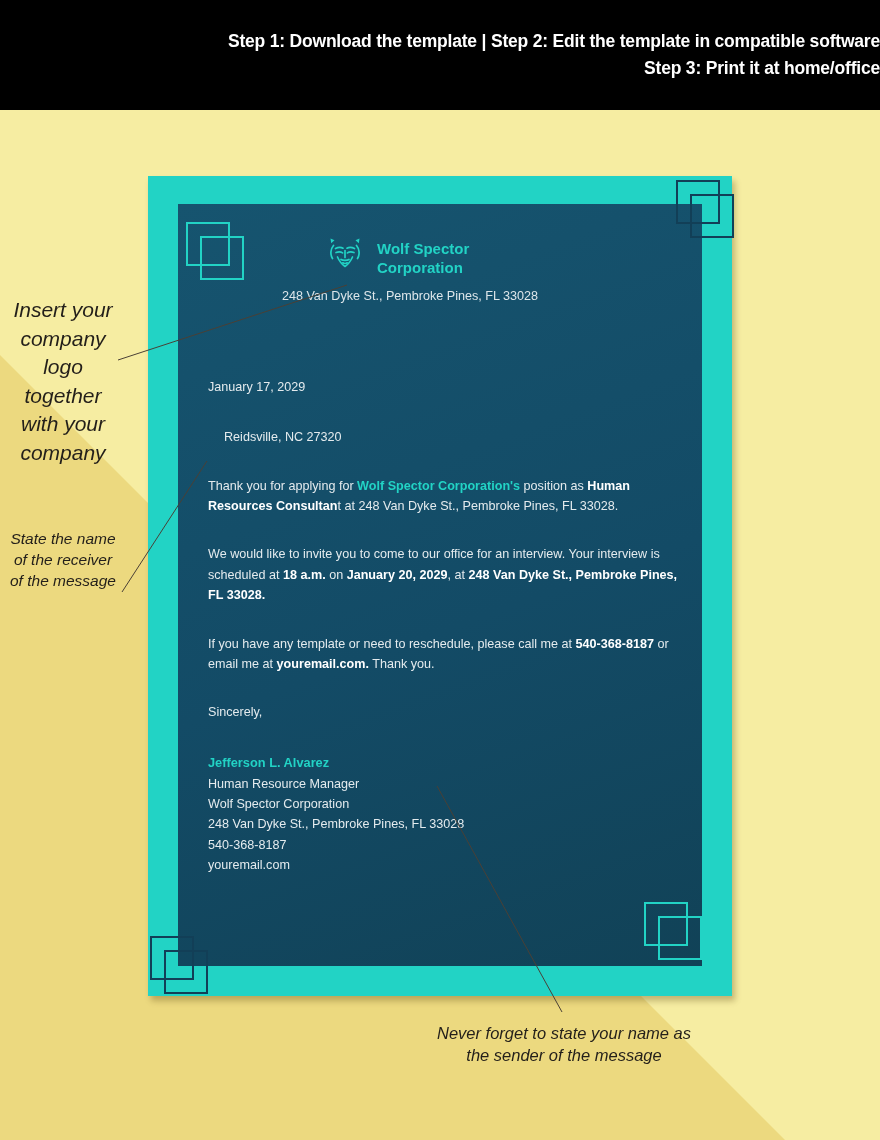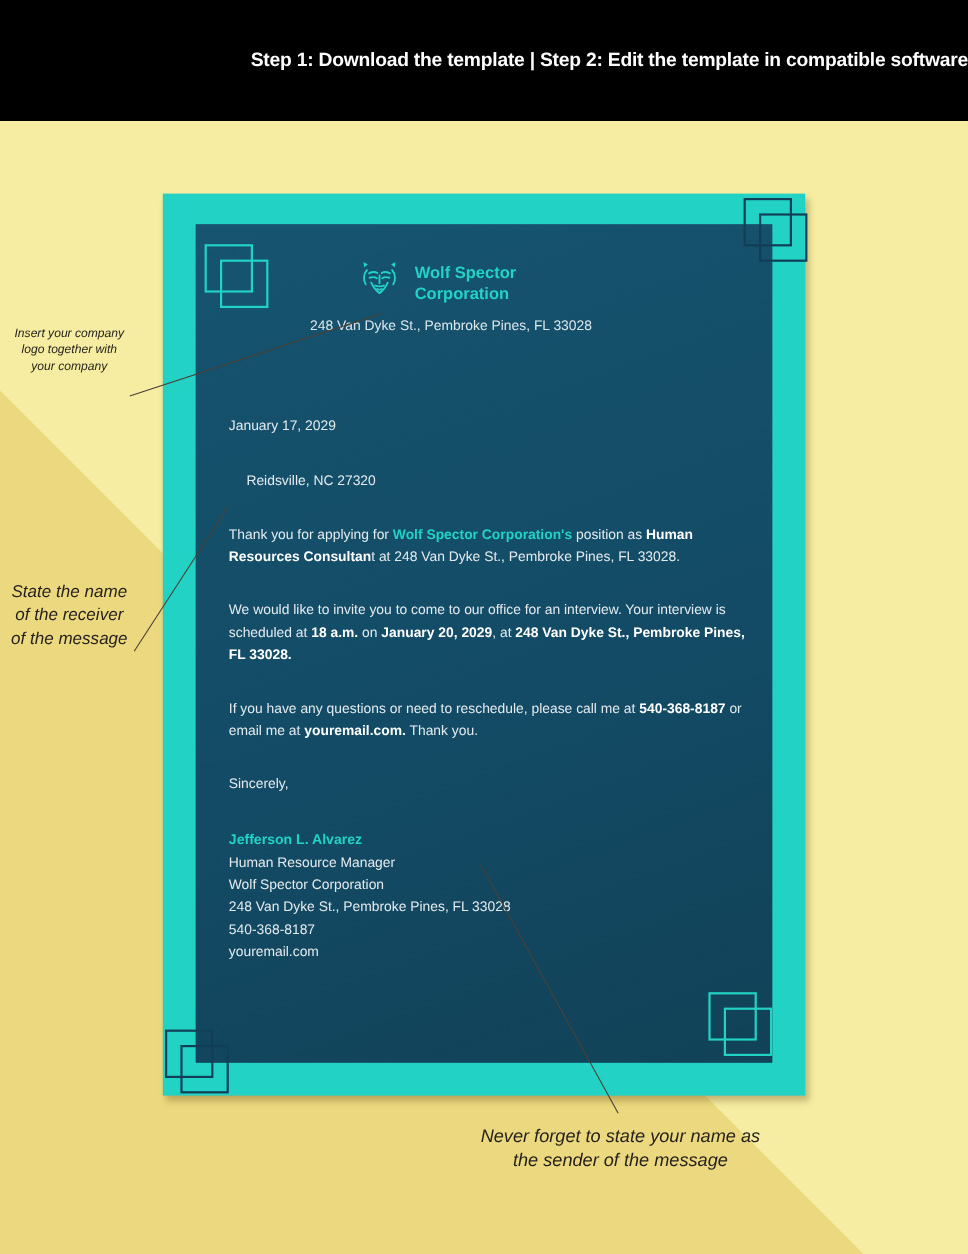--- a/index.html
+++ b/index.html
@@ -108,21 +108,21 @@
   #signature { margin-top:30px; line-height:1.62; }
   #sig-name { color:#22d3c5; font-weight:bold; font-size:12.8px; }
   .sig-line { color:#e4ebee; }
 
   
   .anno {
     position:absolute; z-index:30;
     font-style:italic; color:#231f1a;
     text-align:center; line-height:1.36;
   }
-  #anno-logo { left:8px; top:296px; width:110px; font-size:11px; }
+  #anno-logo { left:8px; top:296px; width:110px; font-size:21px; }
   #anno-receiver { left:8px; top:528px; width:110px; font-size:15.5px; }
   #anno-sender { left:424px; top:1022px; width:280px; font-size:16.5px; }
 
   #leaders { position:absolute; left:0; top:0; width:880px; height:1140px; z-index:25; }
 </style>
 </head>
 <body>
 
 <div id="bg">
   <div id="wedge-top"></div>
@@ -182,21 +182,21 @@
 
   <div class="para">
     <span>Thank you for applying for </span><span class="hl">Wolf Spector Corporation's</span><span> position as </span><b>Human Resources Consultan</b><span>t at 248 Van Dyke St., Pembroke Pines, FL 33028.</span>
   </div>
 
   <div class="para">
     <span>We would like to invite you to come to our office for an interview. Your interview is scheduled at </span><b>18 a.m.</b><span> on </span><b>January 20, 2029</b><span>, at </span><b>248 Van Dyke St., Pembroke Pines, FL 33028.</b>
   </div>
 
   <div class="para">
-    <span>If you have any questions or need to reschedule, please call me at </span><b>540-368-8187</b><span> or email me at </span><b>youremail.com.</b><span> Thank you.</span>
+    <span>If you have any template or need to reschedule, please call me at </span><b>540-368-8187</b><span> or email me at </span><b>youremail.com.</b><span> Thank you.</span>
   </div>
 
   <div id="signoff">Sincerely,</div>
 
   <div id="signature">
     <div id="sig-name">Jefferson L. Alvarez</div>
     <div class="sig-line">Human Resource Manager</div>
     <div class="sig-line">Wolf Spector Corporation</div>
     <div class="sig-line">248 Van Dyke St., Pembroke Pines, FL 33028</div>
     <div class="sig-line">540-368-8187</div>
@@ -209,13 +209,14 @@
   <line x1="122" y1="592" x2="207" y2="461" stroke="#4a4036" stroke-width="1"></line>
   <line x1="562" y1="1012" x2="437" y2="786" stroke="#4a4036" stroke-width="1"></line>
 </svg>
 
 <div class="anno" id="anno-logo">Insert your company logo together with your company</div>
 <div class="anno" id="anno-receiver">State the name of the receiver of the message</div>
 <div class="anno" id="anno-sender">Never forget to state your name as the sender of the message</div>
 
 <div id="banner">
   <div class="bline">Step 1: Download the template | Step 2: Edit the template in compatible software</div>
+  <div class="bline">Step 3: Print it at home/office</div>
 </div>
 
 </body></html>

